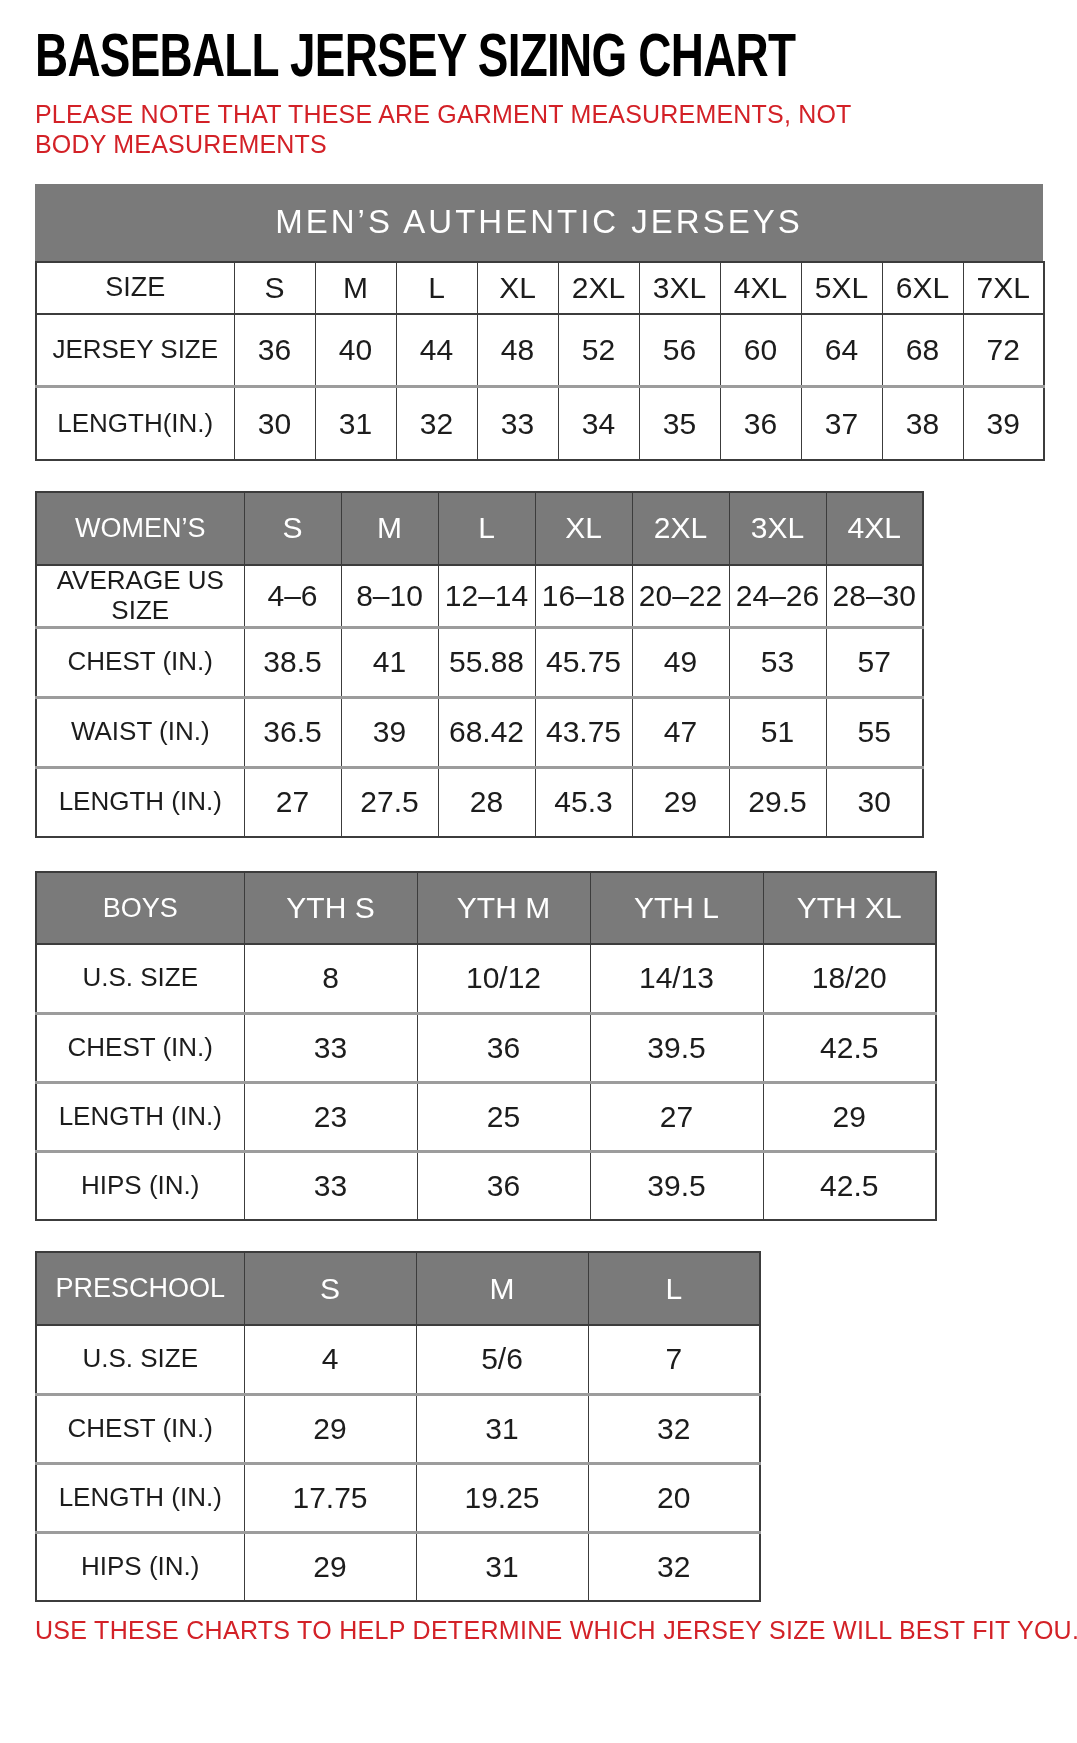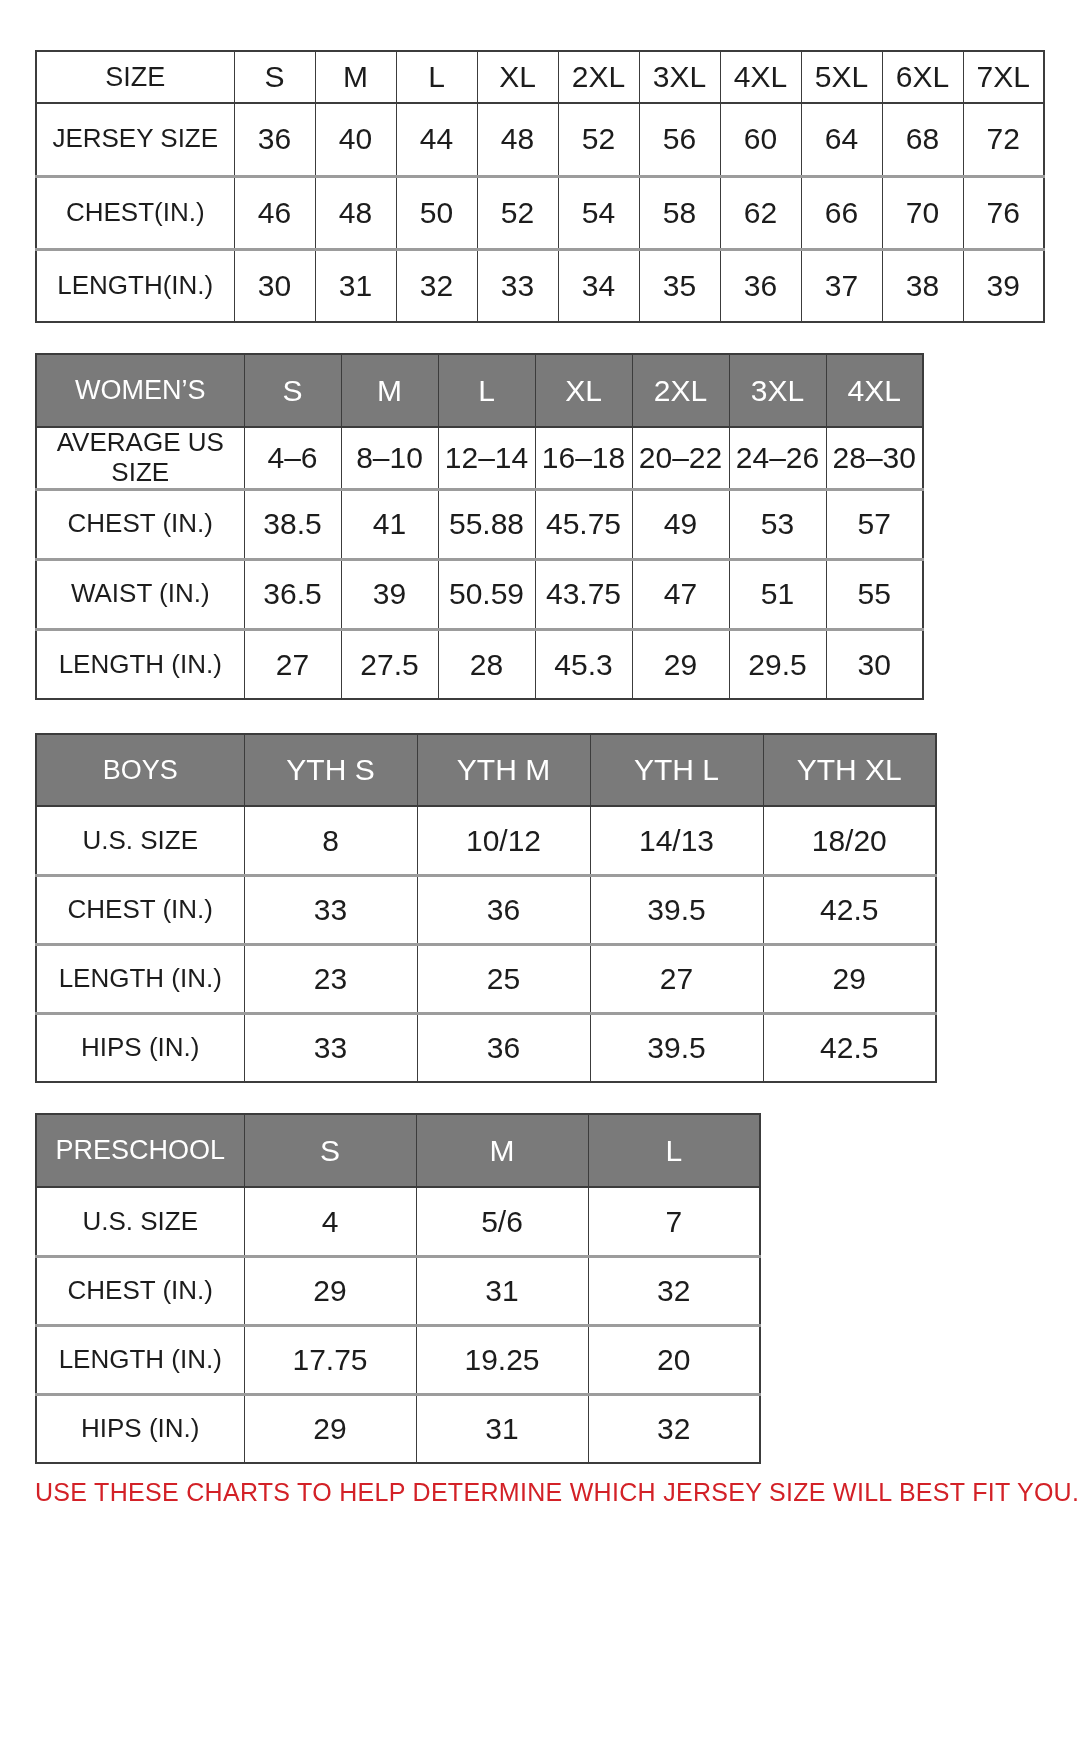--- a/index.html
+++ b/index.html
@@ -97,24 +97,29 @@
     font-size: 25px;
     letter-spacing: 0.3px;
     white-space: nowrap;
   }
 </style>
 </head>
 <body>
 
 <div class="content">
 
+  <header>
+    <h1 class="page-title"><span class="condense">BASEBALL JERSEY SIZING CHART</span></h1>
+    <p class="note">PLEASE NOTE THAT THESE ARE GARMENT MEASUREMENTS, NOT BODY MEASUREMENTS</p>
+  </header>
 
   <main>
 
     <section class="table-section first">
+      <div class="banner">MEN’S AUTHENTIC JERSEYS</div>
       <div>
           <table class="size-table plain-header" style="width: 1008px;">
             <colgroup>
               <col style="width: 198px;">
               <col style="width: 81px;">
               <col style="width: 81px;">
               <col style="width: 81px;">
               <col style="width: 81px;">
               <col style="width: 81px;">
               <col style="width: 81px;">
@@ -146,33 +151,20 @@
                 <td class="value-cell">44</td>
                 <td class="value-cell">48</td>
                 <td class="value-cell">52</td>
                 <td class="value-cell">56</td>
                 <td class="value-cell">60</td>
                 <td class="value-cell">64</td>
                 <td class="value-cell">68</td>
                 <td class="value-cell">72</td>
               </tr>
               <tr style="height: 73px;">
-                <td class="label-cell">CHEST(IN.)</td>
-                <td class="value-cell">46</td>
-                <td class="value-cell">48</td>
-                <td class="value-cell">50</td>
-                <td class="value-cell">52</td>
-                <td class="value-cell">54</td>
-                <td class="value-cell">58</td>
-                <td class="value-cell">62</td>
-                <td class="value-cell">66</td>
-                <td class="value-cell">70</td>
-                <td class="value-cell">76</td>
-              </tr>
-              <tr style="height: 73px;">
                 <td class="label-cell">LENGTH(IN.)</td>
                 <td class="value-cell">30</td>
                 <td class="value-cell">31</td>
                 <td class="value-cell">32</td>
                 <td class="value-cell">33</td>
                 <td class="value-cell">34</td>
                 <td class="value-cell">35</td>
                 <td class="value-cell">36</td>
                 <td class="value-cell">37</td>
                 <td class="value-cell">38</td>
@@ -226,21 +218,21 @@
                 <td class="value-cell">55.88</td>
                 <td class="value-cell">45.75</td>
                 <td class="value-cell">49</td>
                 <td class="value-cell">53</td>
                 <td class="value-cell">57</td>
               </tr>
               <tr style="height: 70px;">
                 <td class="label-cell">WAIST (IN.)</td>
                 <td class="value-cell">36.5</td>
                 <td class="value-cell">39</td>
-                <td class="value-cell">50.59</td>
+                <td class="value-cell">68.42</td>
                 <td class="value-cell">43.75</td>
                 <td class="value-cell">47</td>
                 <td class="value-cell">51</td>
                 <td class="value-cell">55</td>
               </tr>
               <tr style="height: 70px;">
                 <td class="label-cell">LENGTH (IN.)</td>
                 <td class="value-cell">27</td>
                 <td class="value-cell">27.5</td>
                 <td class="value-cell">28</td>

